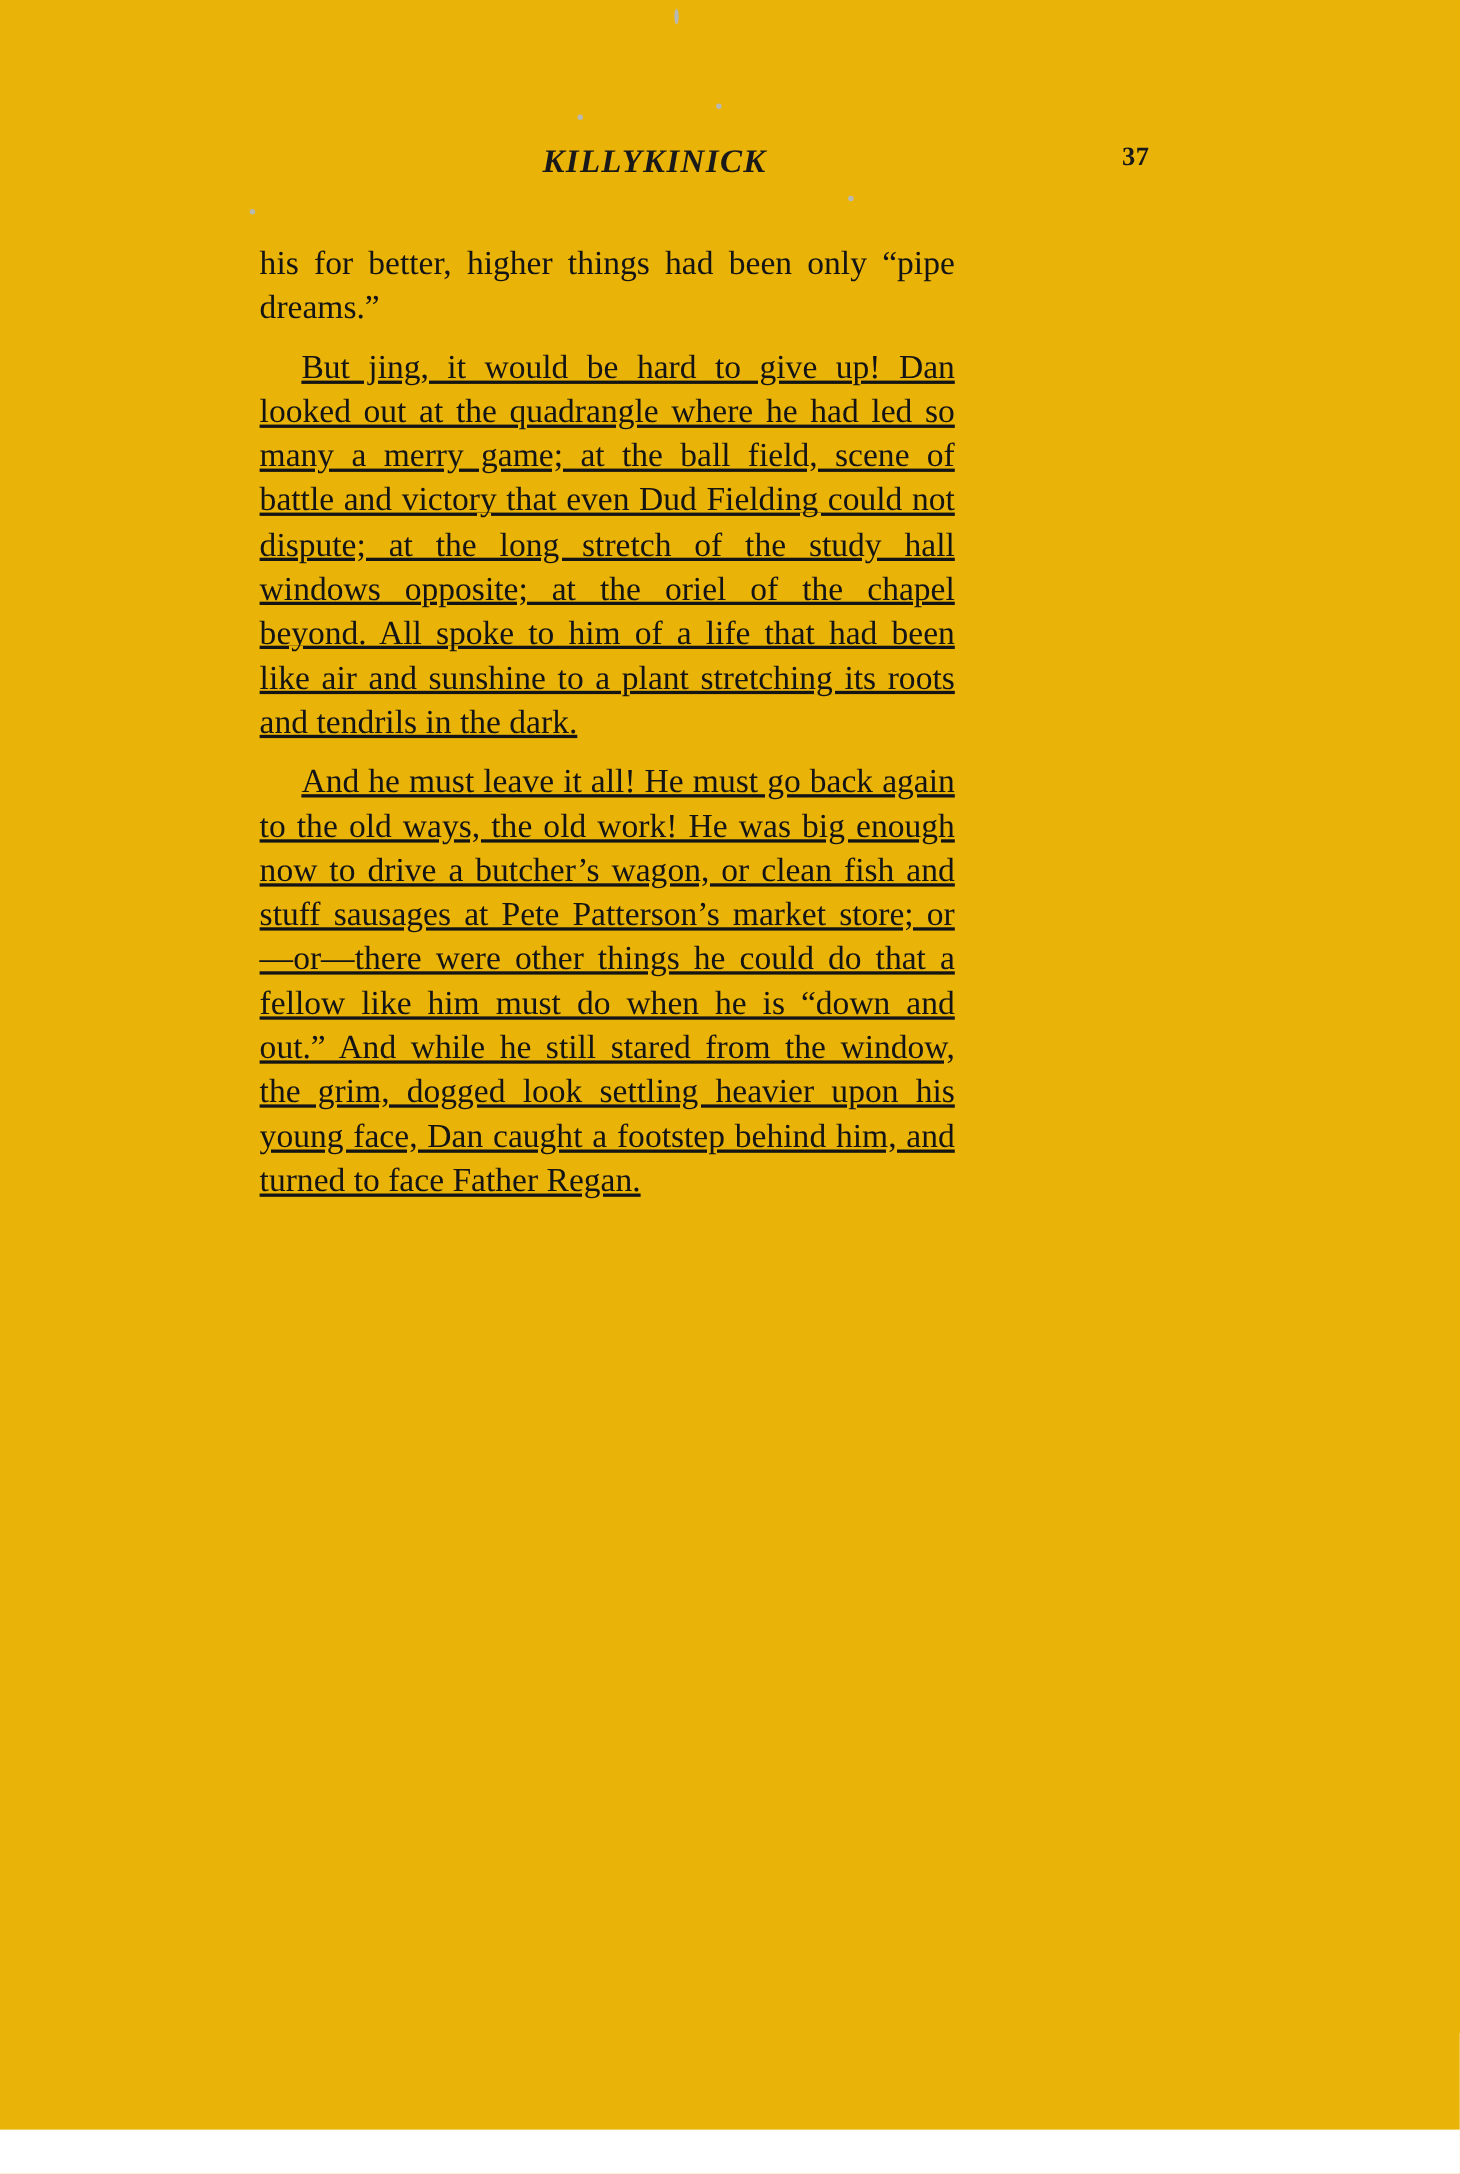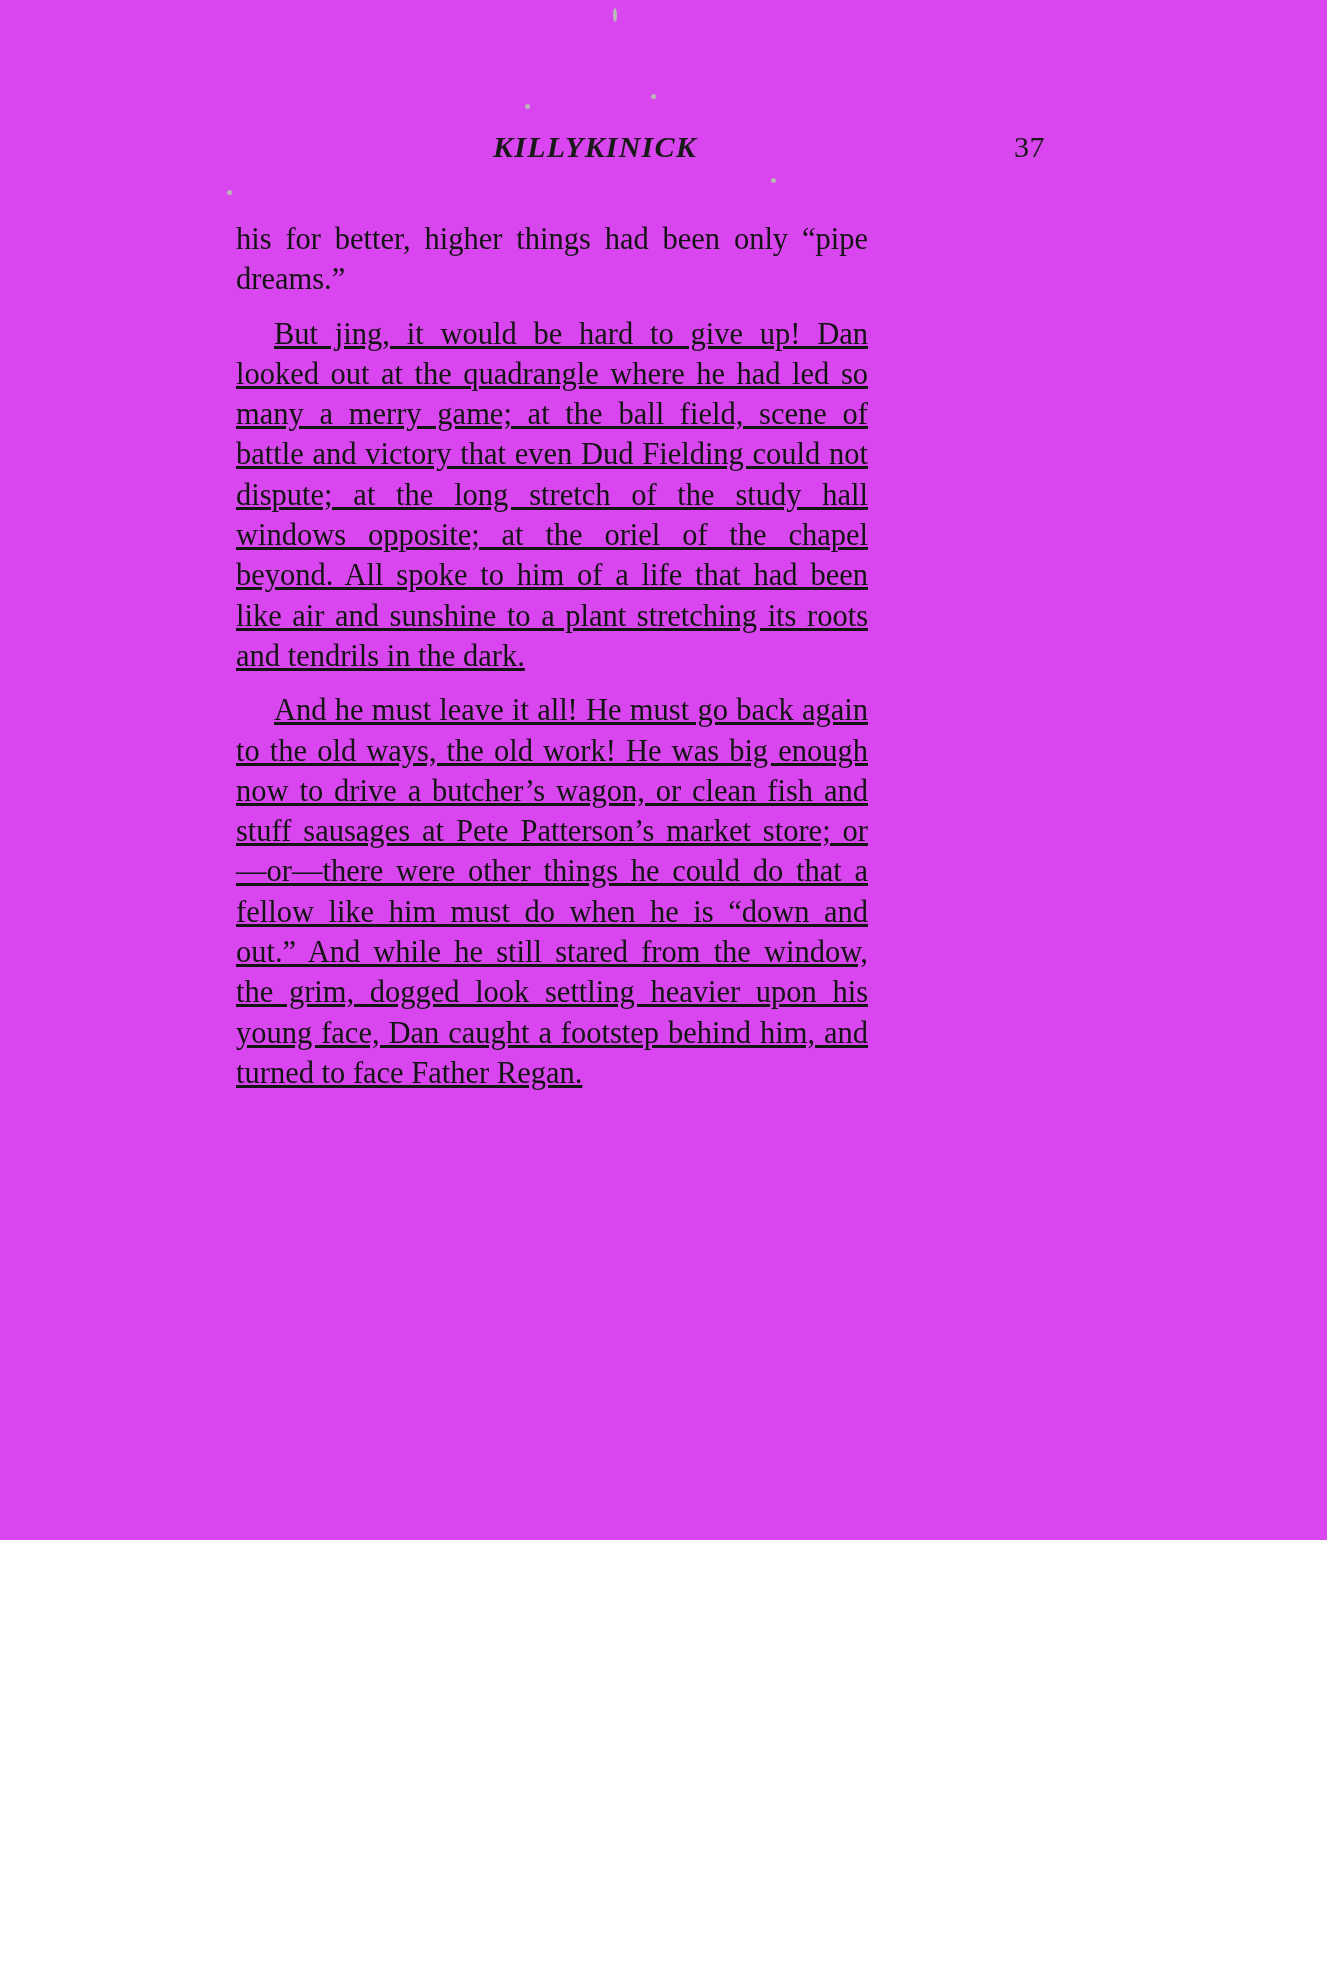--- a/index.html
+++ b/index.html
@@ -13,22 +13,22 @@
     position: relative;
     font-family: "Liberation Serif", serif;
     color: #1a1a1a;
     overflow: hidden;
   }
   .page {
     position: absolute;
     top: 0;
     left: 0;
     width: 1327px;
-    height: 1540px;
-    background: #d946ef;
+    height: 1936px;
+    background: #eab308;
   }
   
   .speck {
     position: absolute;
     background: #b9b9b4;
     border-radius: 50%;
   }
   .header {
     position: absolute;
     top: 130px;
@@ -47,22 +47,22 @@
     font-weight: bold;
     font-size: 30px;
     letter-spacing: 1.2px;
     color: #191919;
   }
   .header-page-number {
     position: absolute;
     right: 50px;
     top: 0;
     font-family: "Liberation Serif", serif;
-    font-weight: normal;
-    font-size: 30px;
+    font-weight: bold;
+    font-size: 24px;
     color: #191919;
     letter-spacing: 0.5px;
   }
   .body-text {
     position: absolute;
     top: 205px;
     left: 222px;
     width: 660px;
   }
   .para {

